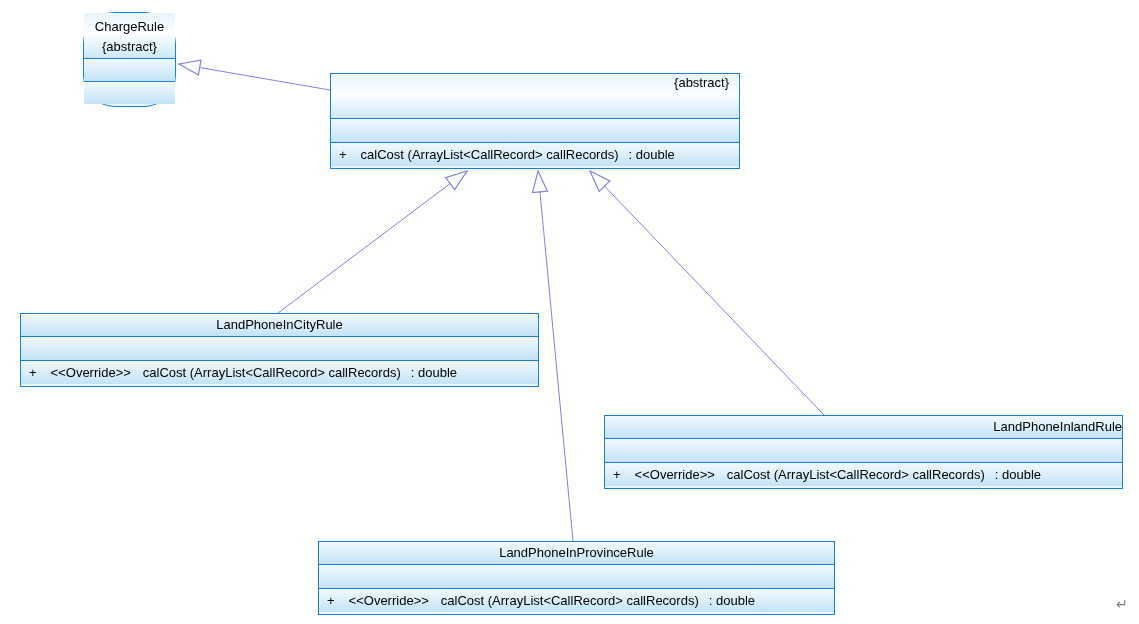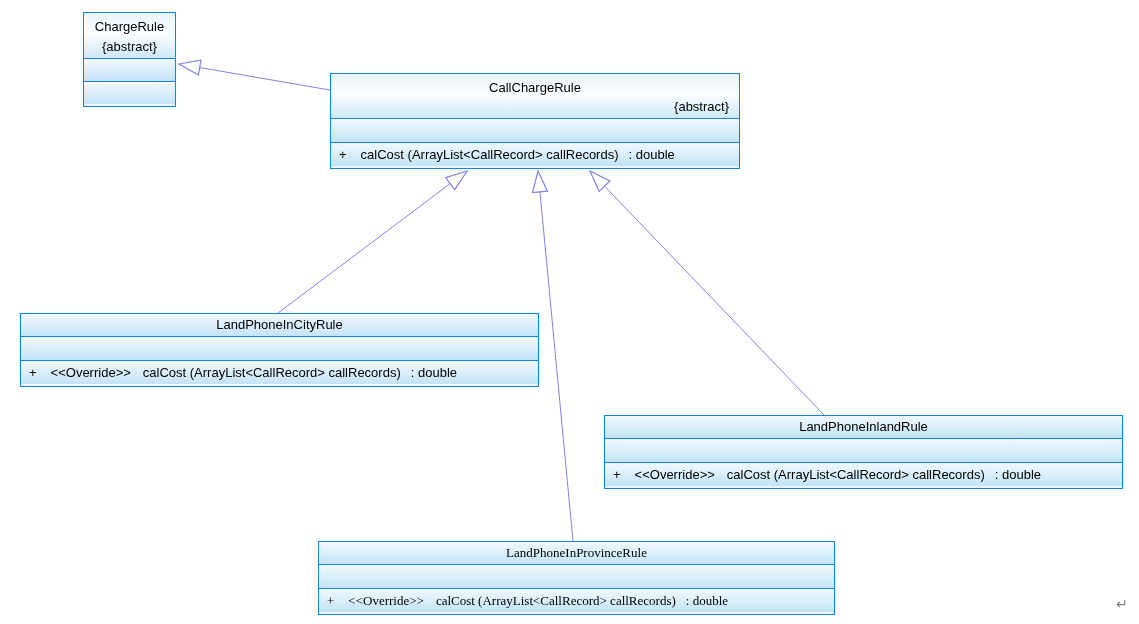--- a/index.html
+++ b/index.html
@@ -41,32 +41,31 @@
     position:absolute;left:1116px;top:597px;
     color:#7f7f7f;font-size:14px;line-height:14px;
     font-family:"Liberation Sans", sans-serif;
   }
 </style>
 </head>
 <body>
 
 <div id="canvas">
 
-  <div class="uml-class" style="left:83px;top:12px;width:93px;height:95px;">
+  <div class="uml-class" style="left:83px;top:12px;width:93px;height:95px;border-radius:32px;">
     <div class="cmp title-two" style="height:45px;">
       <div class="name-line">ChargeRule</div>
       <div class="abstract-center">{abstract}</div>
     </div>
     <div class="cmp" style="height:23px;"></div>
     <div class="cmp" style="height:23px;"></div>
   </div>
 
   <div class="uml-class" style="left:330px;top:73px;width:410px;height:96px;">
     <div class="cmp title-two" style="height:44px;">
-      <div class="name-line">CallChargeRule</div>
       <div class="abstract-right">{abstract}</div>
     </div>
     <div class="cmp" style="height:24px;"></div>
     <div class="cmp methods" style="height:24px;">
       <span class="m-vis">+</span>
       <span class="m-sig">calCost (ArrayList&lt;CallRecord&gt; callRecords)</span>
       <span>: double</span>
     </div>
   </div>
 
@@ -77,33 +76,33 @@
     <div class="cmp" style="height:24px;"></div>
     <div class="cmp methods" style="height:24px;">
       <span class="m-vis">+</span>
       <span class="m-st">&lt;&lt;Override&gt;&gt;</span>
       <span class="m-sig">calCost (ArrayList&lt;CallRecord&gt; callRecords)</span>
       <span>: double</span>
     </div>
   </div>
 
   <div class="uml-class" style="left:604px;top:415px;width:519px;height:74px;">
-    <div class="cmp name-one" style="height:22px;">
+    <div class="cmp name-one" style="height:22px;text-align:right;">
       <span>LandPhoneInlandRule</span>
     </div>
     <div class="cmp" style="height:24px;"></div>
     <div class="cmp methods" style="height:24px;">
       <span class="m-vis">+</span>
       <span class="m-st">&lt;&lt;Override&gt;&gt;</span>
       <span class="m-sig">calCost (ArrayList&lt;CallRecord&gt; callRecords)</span>
       <span>: double</span>
     </div>
   </div>
 
-  <div class="uml-class" style="left:318px;top:541px;width:517px;height:74px;font-family:Liberation Serif, serif;">
+  <div class="uml-class" style="left:318px;top:541px;width:517px;height:74px;">
     <div class="cmp name-one" style="height:22px;">
       <span>LandPhoneInProvinceRule</span>
     </div>
     <div class="cmp" style="height:24px;"></div>
     <div class="cmp methods" style="height:24px;">
       <span class="m-vis">+</span>
       <span class="m-st">&lt;&lt;Override&gt;&gt;</span>
       <span class="m-sig">calCost (ArrayList&lt;CallRecord&gt; callRecords)</span>
       <span>: double</span>
     </div>

